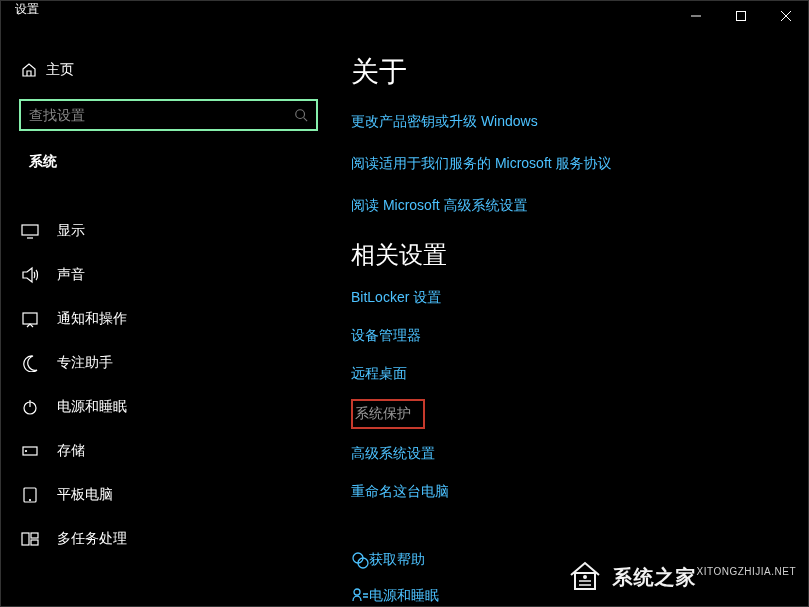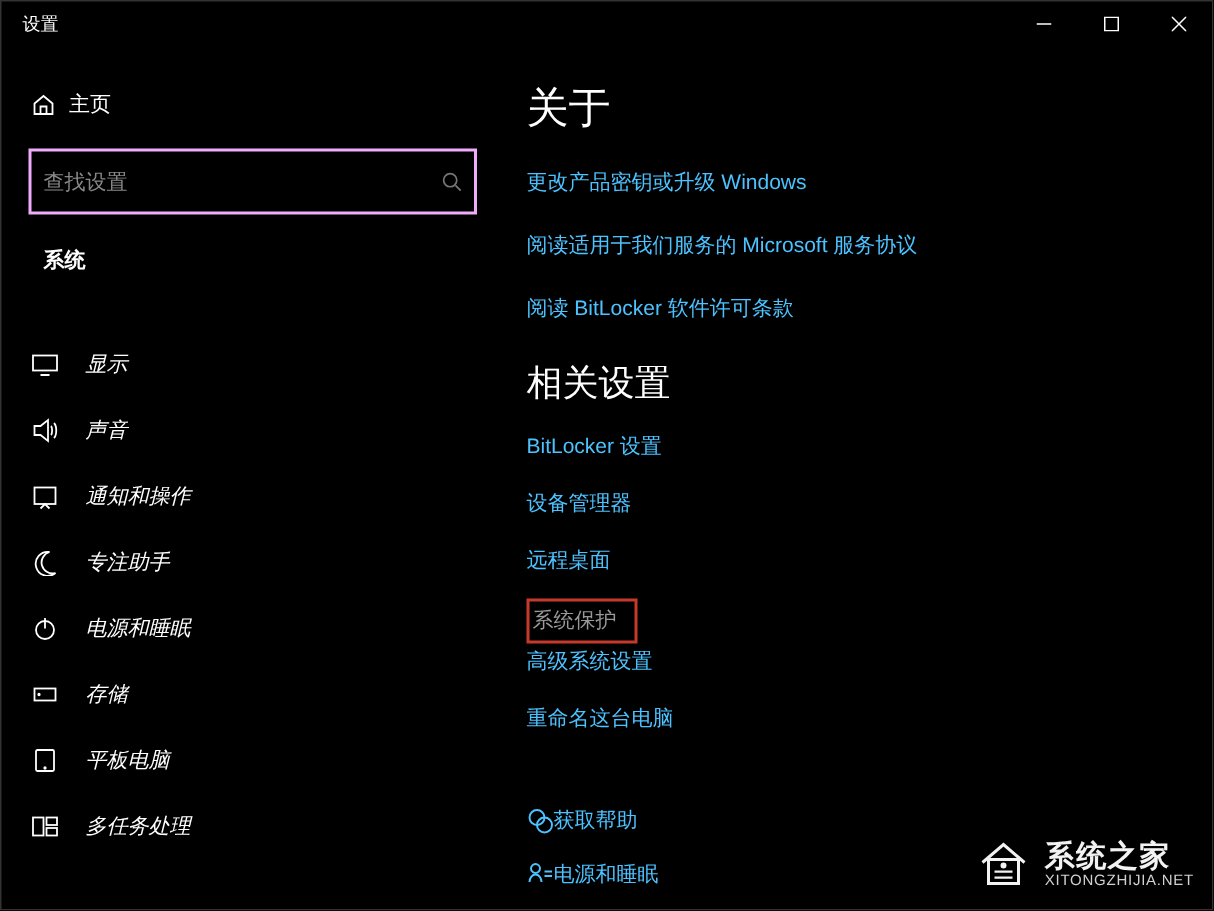--- a/index.html
+++ b/index.html
@@ -4,88 +4,88 @@
 <style>
   * { margin: 0; padding: 0; box-sizing: border-box; }
   body {
     width: 809px; height: 607px;
     background: #000; color: #fff;
     font-family: "Microsoft YaHei", "Segoe UI", sans-serif;
     font-size: 14px; overflow: hidden; position: relative;
   }
   .window-border { border: 1px solid #333; width: 100%; height: 100%; position: relative; }
   .titlebar {
-    height: 30px; display: flex; align-items: center; justify-content: space-between;
+    height: 30px; display: flex; justify-content: space-between;
     padding: 0 0 0 14px;
   }
   .title-text { font-size: 12px; color: #fff; }
   .window-controls { display: flex; }
   .win-btn {
     width: 45px; height: 30px; display: flex; align-items: center; justify-content: center;
     cursor: pointer;
   }
   .win-btn svg { width: 10px; height: 10px; }
   .content { display: flex; height: calc(100% - 30px); }
   .sidebar { width: 335px; padding: 20px 0 0 0; }
   .home-row {
     display: flex; align-items: center; gap: 9px;
     padding: 10px 20px; cursor: pointer; font-size: 14px;
   }
   .home-row svg { width: 16px; height: 16px; }
   .search-wrap { padding: 10px 18px 8px 18px; }
   .search-box {
-    border: 2px solid #f0abfc; height: 44px;
+    border: 2px solid #86efac; height: 32px;
     display: flex; align-items: center; padding: 0 8px;
     background: #000;
   }
   .search-input {
     flex: 1; background: transparent; border: none; outline: none;
     color: #fff; font-size: 14px; font-family: inherit;
   }
   .search-input::placeholder { color: #888; }
   .search-icon { width: 14px; height: 14px; opacity: .7; }
   .section-label { padding: 14px 20px 10px 28px; font-size: 14px; font-weight: 600;}
   .nav-list { margin-top: 28px; }
   .nav-item {
     display: flex; align-items: center; gap: 18px;
-    padding: 13px 20px; cursor: pointer; font-size: 14px; font-style: italic;
+    padding: 13px 20px; cursor: pointer; font-size: 14px;
   }
   .nav-item .icon-slot { width: 18px; height: 18px; display:flex; align-items:center; justify-content:center;}
   .nav-item svg { width: 18px; height: 18px; }
   .main {
     flex: 1; padding: 22px 20px 6px 15px; overflow: hidden;
   }
   .page-heading { font-size: 28px; font-weight: 300; margin-bottom: 22px; }
   .link {
     color: #4cc2ff; font-size: 14px; display: block; margin-bottom: 24px;
     cursor: pointer;
   }
   .sub-heading { font-size: 24px; font-weight: 400; margin: 18px 0 18px 0; }
   .related-link {
     color: #4cc2ff; font-size: 14px; display: inline-block; margin-bottom: 20px;
     cursor: pointer;
   }
   .related-link.muted { color: #999; }
   .highlight-box {
     display: inline-block; border: 2px solid #c63a2c;
-    padding: 4px 12px 4px 2px; margin-bottom: 3px; margin-top:-4px;
+    padding: 4px 12px 4px 2px; margin-bottom: 16px; margin-top:-4px;
   }
   .support-list { margin-top: 30px; }
   .support-item {
     display: flex; align-items: center; margin-bottom: 18px;
     color: #4cc2ff; font-size: 14px; cursor: pointer;
   }
   .support-item svg { width: 18px; height: 18px; }
   .watermark {
     position: absolute; right: 12px; bottom: 8px;
     display: flex; align-items: center; gap: 8px; opacity: .95;
     pointer-events: none;
   }
   .wm-logo svg { width: 40px; height: 40px; }
-  .wm-text { display: flex; flex-direction: column; line-height: 1.1; }
+  .wm-text { display: flex; flex-direction: row; line-height: 1.1; }
   .wm-cn { font-size: 20px; font-weight: 700; letter-spacing: 1px;}
   .wm-en { font-size: 10px; letter-spacing: .5px; color: #ddd;}
 </style>
 </head>
 <body>
 
 <div class="window-border">
   <div class="titlebar">
     <span class="title-text">设置</span>
     <div class="window-controls">
@@ -201,21 +201,21 @@
           <span>多任务处理</span>
         </div>
       </div>
     </div>
 
     <div class="main">
       <h1 class="page-heading">关于</h1>
 
       <a class="link">更改产品密钥或升级 Windows</a>
       <a class="link">阅读适用于我们服务的 Microsoft 服务协议</a>
-      <a class="link">阅读 BitLocker 软件许可条款</a>
+      <a class="link">阅读 Microsoft 高级系统设置</a>
 
       <h2 class="sub-heading">相关设置</h2>
 
       <div><a class="related-link">BitLocker 设置</a></div>
       <div><a class="related-link">设备管理器</a></div>
       <div><a class="related-link">远程桌面</a></div>
       <div class="highlight-box">
         <a class="related-link muted" style="margin-bottom:0">系统保护</a>
       </div>
       <div><a class="related-link">高级系统设置</a></div>

